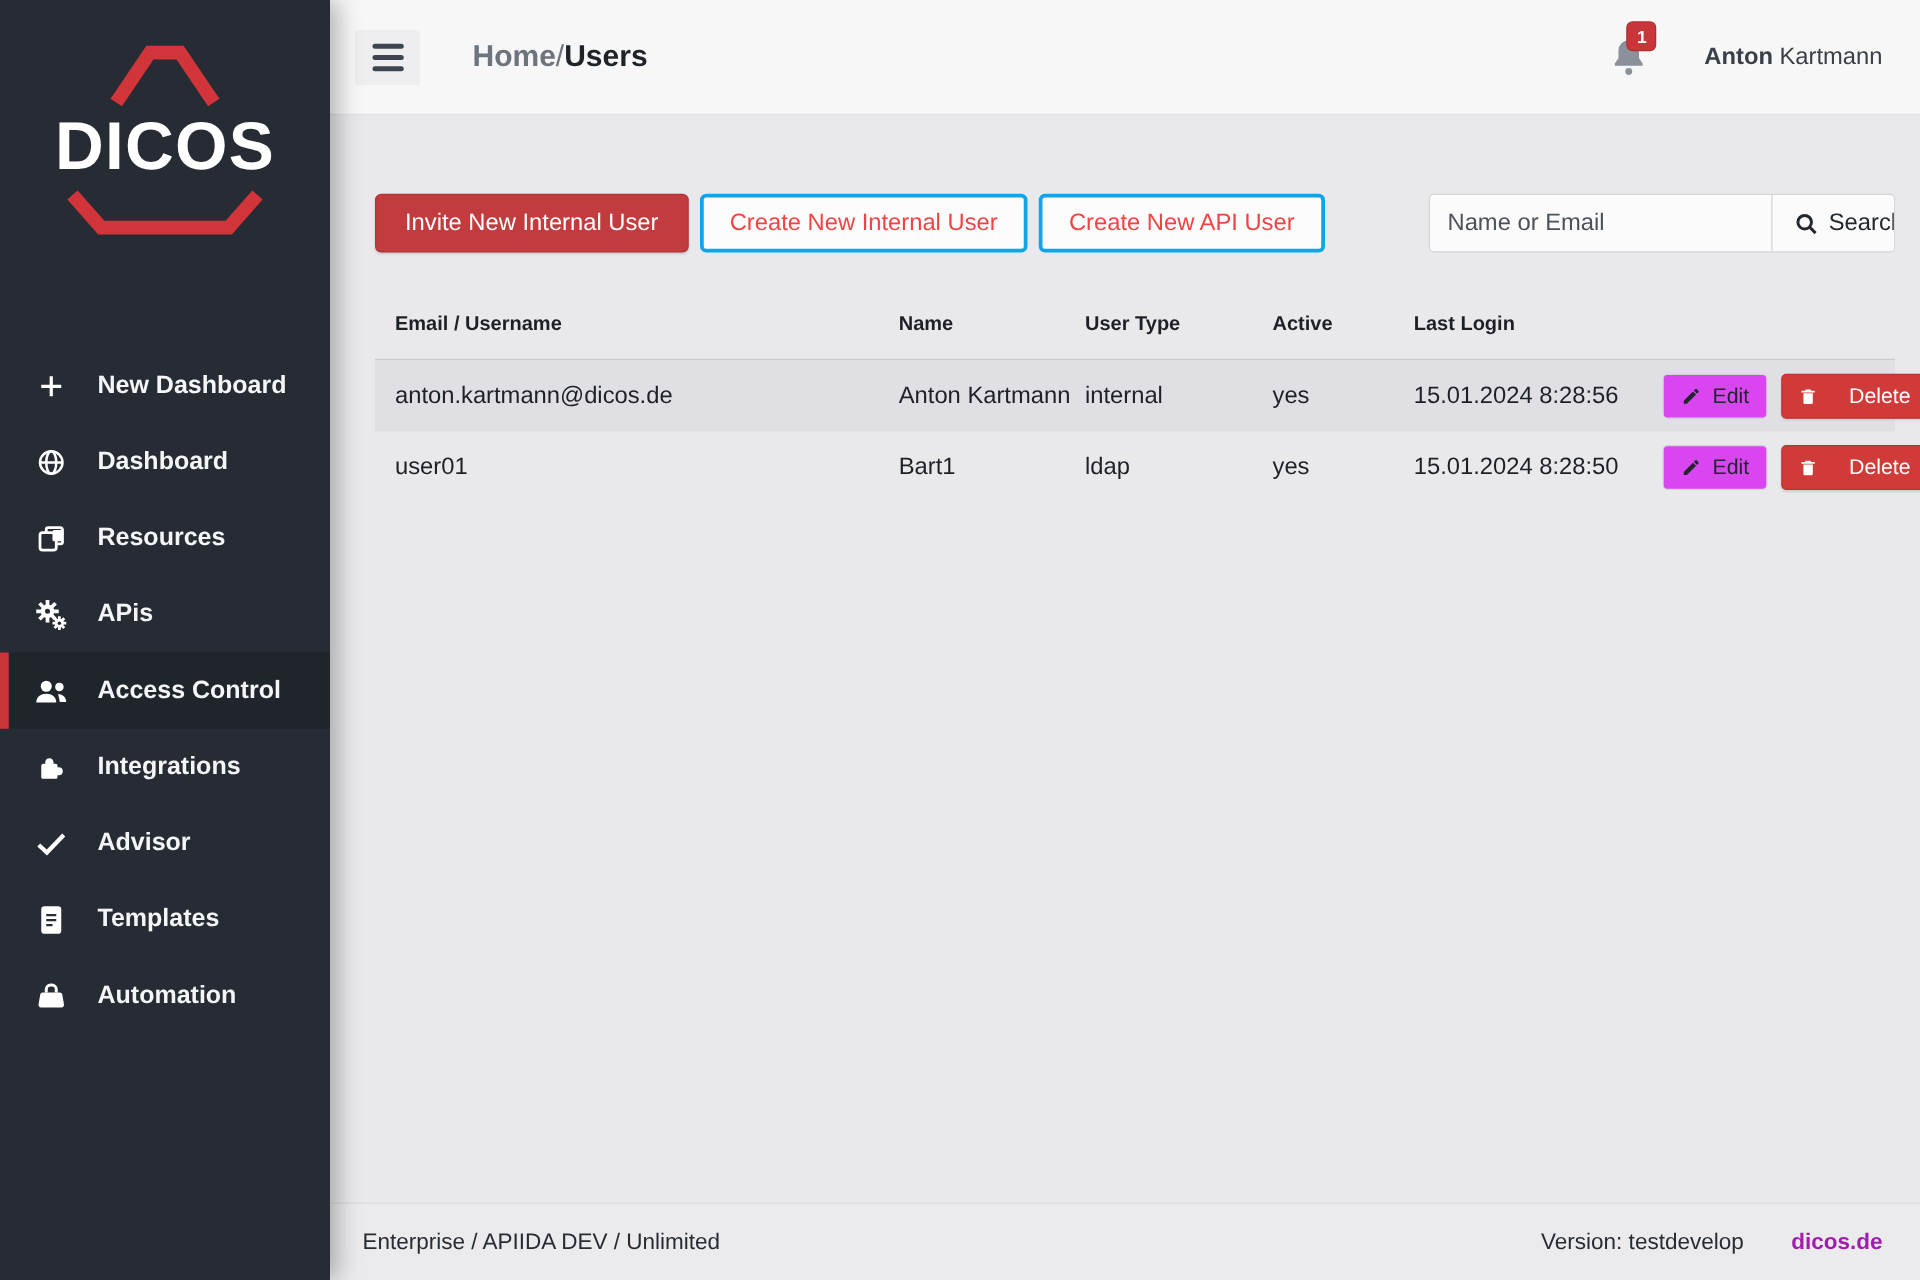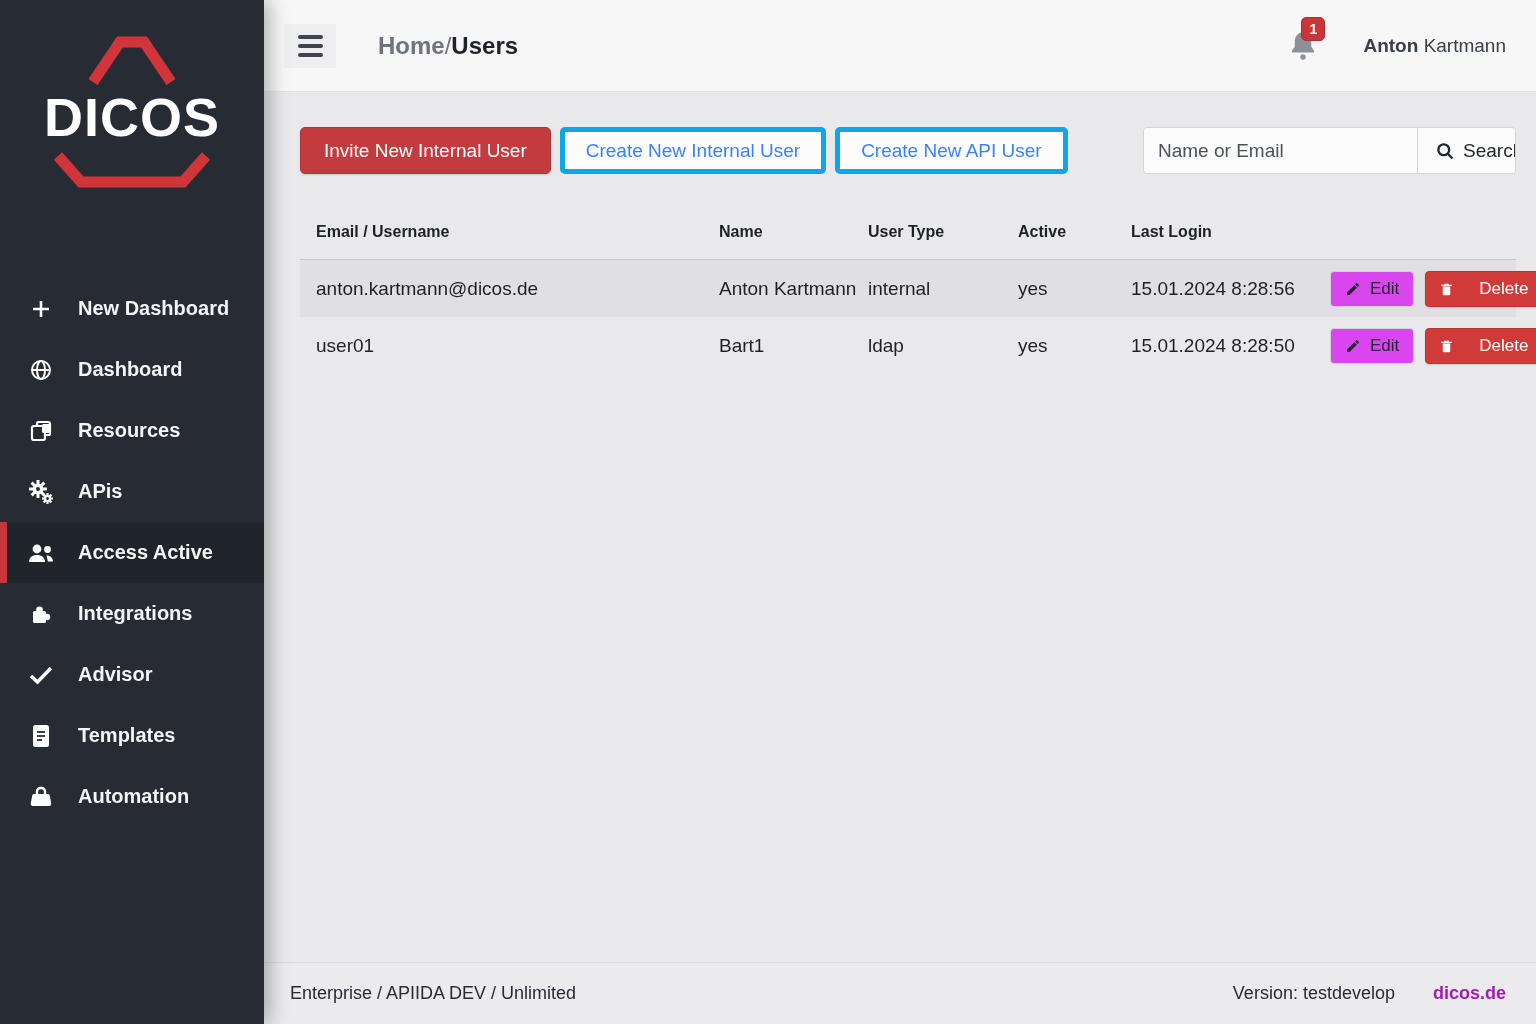--- a/index.html
+++ b/index.html
@@ -68,32 +68,32 @@
     min-width:24px; height:24px; padding:0 6px;
     background:#c9363a; border:1px solid #b02e32; border-radius:5px;
     color:#fff; font-size:14px; font-weight:bold;
     display:flex; align-items:center; justify-content:center;
   }
   .username { font-size:19px; color:#3a4047; }
   .username b { font-weight:bold; }
 
   
   .content { flex:1; padding:35px 20px 0 36px; background:#e9e9ec; }
-  .toolbar { display:flex; align-items:center; }
+  .toolbar { display:flex; align-items:center;margin-top:28px; }
   .btn {
     height:47px; border-radius:5px; font-size:19px;
     display:inline-flex; align-items:center; justify-content:center;
     cursor:pointer; font-family:inherit;
   }
   .btn-red {
     background:#c23b3f; border:1px solid #b13538; color:#fff;
     padding:0 23px; box-shadow:0 1px 2px rgba(0,0,0,.15);
   }
   .btn-light {
-    background:#fcfcfd; border:5px solid #0ea5e9; color:#3b82f6;
+    background:#fcfcfd; border:3px solid #0ea5e9; color:#ef4444;
     padding:0 21px; margin-left:9px;
   }
   .search-group {
     margin-left:auto; display:flex; height:47px; width:373px;
     border:1px solid #d4d4d9; border-radius:4px; background:#fbfbfc; overflow:hidden;
   }
   .search-input {
     flex:1; border:none; outline:none; background:transparent;
     padding:0 14px; font-size:19px; color:#30363d; font-family:inherit;
   }
@@ -222,21 +222,21 @@
 
       <div class="nav-item active">
         <span class="nv-icon">
           <svg class="icon-svg" width="28" height="24" viewBox="0 0 28 24" fill="currentColor">
             <circle cx="10" cy="8" r="4.4"></circle>
             <path d="M2 21c0-4.4 3.6-7 8-7s8 2.6 8 7z"></path>
             <circle cx="20.5" cy="8.5" r="3.4"></circle>
             <path d="M19.5 14.2c3.6.3 6.5 2.5 6.5 6.3h-5.2c-.2-2.6-1.2-4.8-1.3-6.3z"></path>
           </svg>
         </span>
-        <span class="nv-label">Access Active</span>
+        <span class="nv-label">Access Control</span>
       </div>
 
       <div class="nav-item">
         <span class="nv-icon">
           <svg class="icon-svg" width="24" height="24" viewBox="0 0 24 24" fill="currentColor">
             <rect x="4" y="9" width="13" height="12" rx="1.5"></rect>
             <circle cx="10.5" cy="8" r="3.4"></circle>
             <circle cx="18" cy="15" r="3.2"></circle>
           </svg>
         </span>

